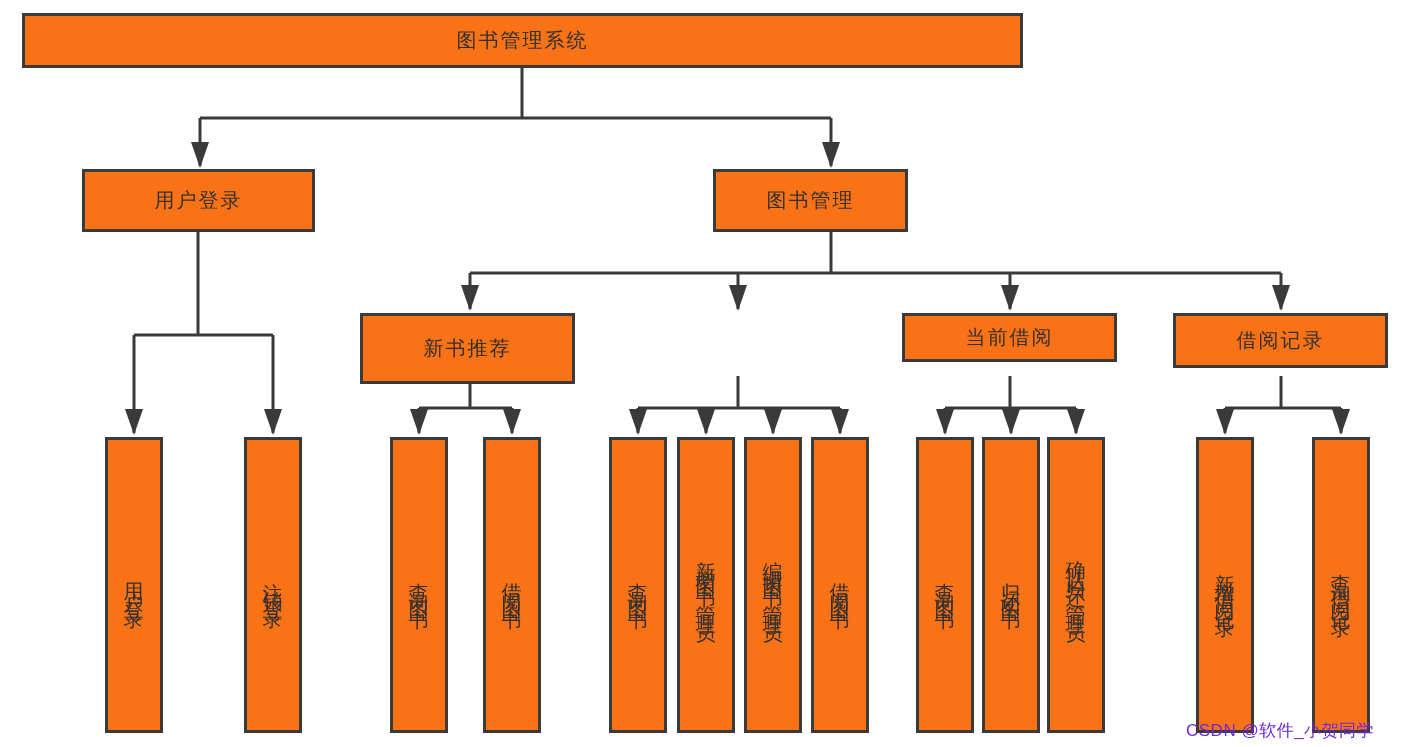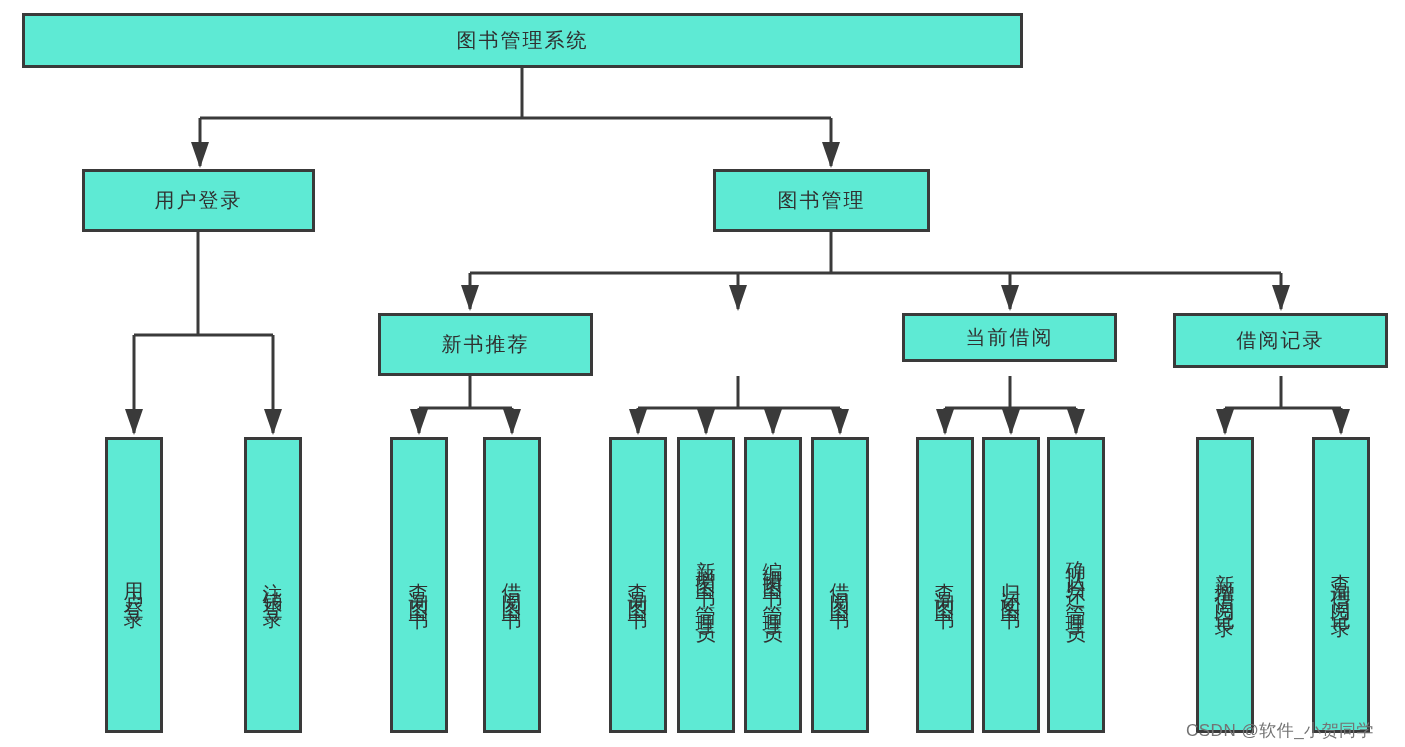--- a/index.html
+++ b/index.html
@@ -18,21 +18,21 @@
   }
   #wires {
     position: absolute;
     left: 0;
     top: 0;
     z-index: 0;
   }
   .box {
     position: absolute;
     box-sizing: border-box;
-    background: #5eead4;
+    background: #f97316;
     border: 3px solid #3a3a3a;
     display: flex;
     align-items: center;
     justify-content: center;
     z-index: 1;
   }
   .htext {
     font-size: 20px;
     letter-spacing: 2px;
     white-space: nowrap;
@@ -48,21 +48,21 @@
     color: #303030;
     white-space: nowrap;
   }
   #watermark {
     position: absolute;
     left: 1186px;
     top: 719px;
     width: 219px;
     font-size: 17px;
     letter-spacing: 0.5px;
-    color: #737373;
+    color: #6d28d9;
     z-index: 2;
     white-space: nowrap;
   }
 </style>
 </head>
 <body>
 
 <div id="stage">
 
   <svg id="wires" width="1405" height="747" viewBox="0 0 1405 747">
@@ -115,25 +115,25 @@
     </g>
   </svg>
 
   <div class="box" style="left:22px; top:13px; width:1001px; height:55px">
     <span class="htext">图书管理系统</span>
   </div>
 
   <div class="box" style="left:82px; top:169px; width:233px; height:63px">
     <span class="htext">用户登录</span>
   </div>
-  <div class="box" style="left:713px; top:169px; width:217px; height:63px">
+  <div class="box" style="left:713px; top:169px; width:195px; height:63px">
     <span class="htext">图书管理</span>
   </div>
 
-  <div class="box" style="left:378px; top:313px; width:215px; height:63px">
+  <div class="box" style="left:360px; top:313px; width:215px; height:71px">
     <span class="htext">新书推荐</span>
   </div>
   <div class="box" style="left:902px; top:313px; width:215px; height:49px">
     <span class="htext">当前借阅</span>
   </div>
   <div class="box" style="left:1173px; top:313px; width:215px; height:55px">
     <span class="htext">借阅记录</span>
   </div>
 
   <div class="box leaf" style="left:105px; top:437px; width:58px; height:296px">

